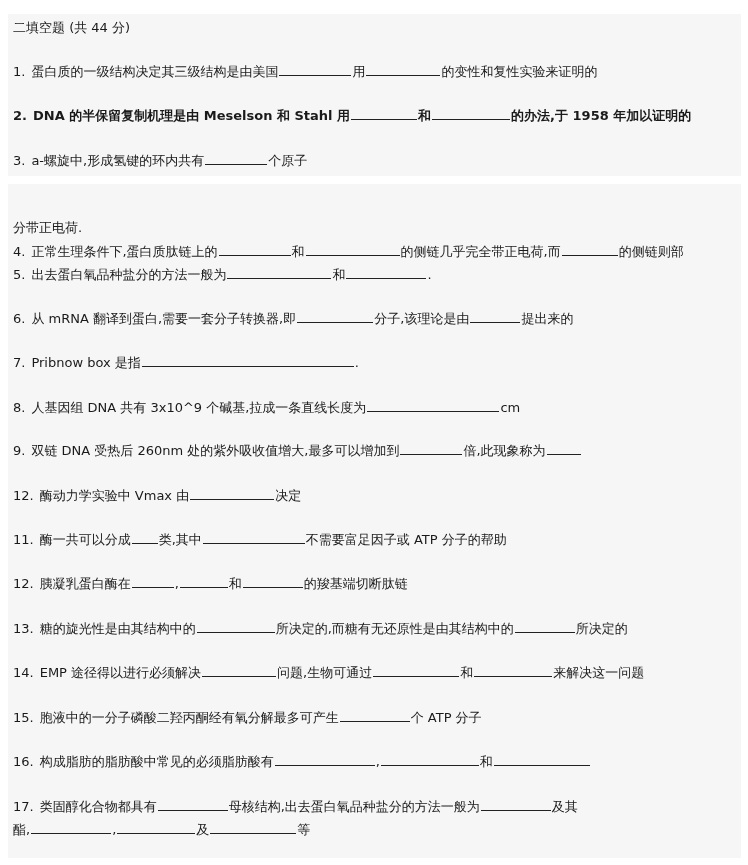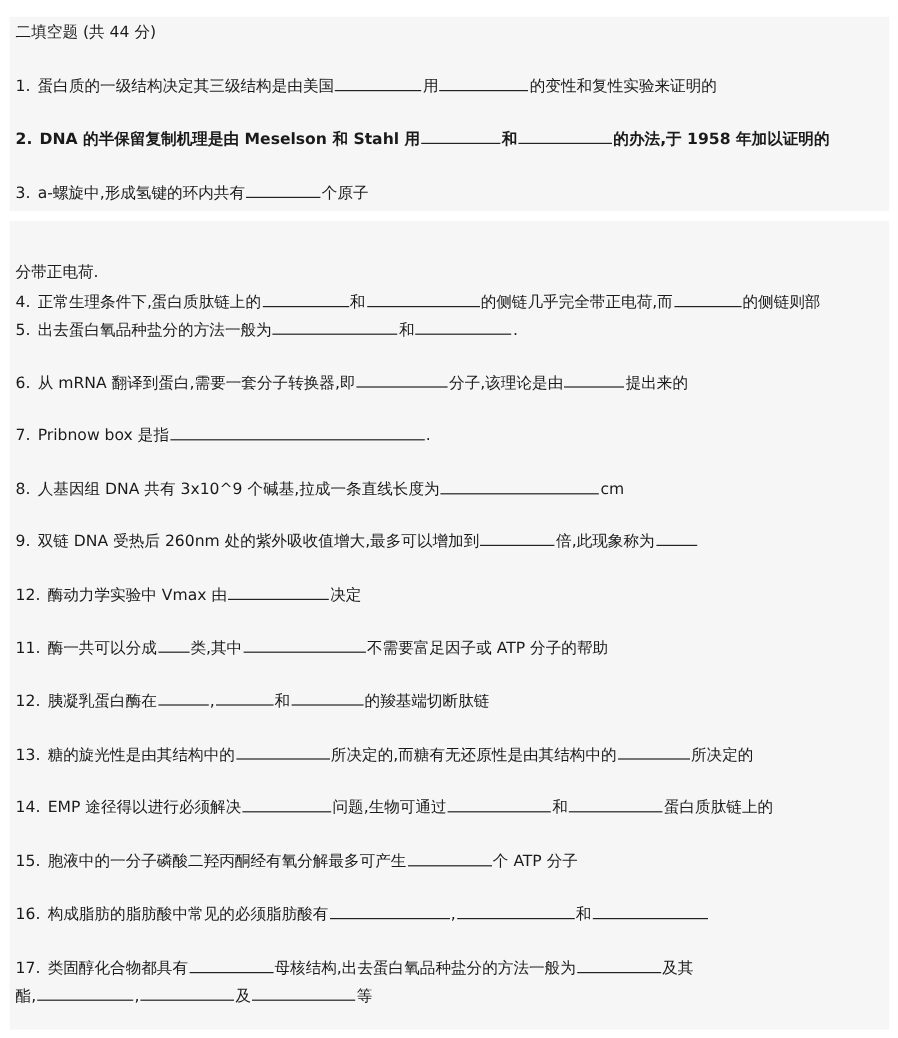--- a/index.html
+++ b/index.html
@@ -40,18 +40,18 @@
     <div class="line" style="top: 219px; left: 13px;">分带正电荷.</div>
     <div class="line" style="top: 265px; left: 13px; text-align: center;"><span class="num">5.</span><span>出去蛋白氧品种盐分的方法一般为</span><span class="blank" style="width: 104px;"></span><span>和</span><span class="blank" style="width: 80px;"></span><span>.</span></div>
     <div class="line" style="top: 309px; left: 13px;"><span class="num">6.</span><span>从 mRNA 翻译到蛋白,需要一套分子转换器,即</span><span class="blank" style="width: 76px;"></span><span>分子,该理论是由</span><span class="blank" style="width: 50px;"></span><span>提出来的</span></div>
     <div class="line" style="top: 353px; left: 13px;"><span class="num">7.</span><span>Pribnow box 是指</span><span class="blank" style="width: 212px;"></span><span>.</span></div>
     <div class="line" style="top: 398px; left: 13px;"><span class="num">8.</span><span>人基因组 DNA 共有 3x10^9 个碱基,拉成一条直线长度为</span><span class="blank" style="width: 132px;"></span><span>cm</span></div>
     <div class="line" style="top: 441px; left: 13px;"><span class="num">9.</span><span>双链 DNA 受热后 260nm 处的紫外吸收值增大,最多可以增加到</span><span class="blank" style="width: 62px;"></span><span>倍,此现象称为</span><span class="blank" style="width: 34px;"></span></div>
     <div class="line" style="top: 486px; left: 13px;"><span class="num">12.</span><span>酶动力学实验中 Vmax 由</span><span class="blank" style="width: 84px;"></span><span>决定</span></div>
     <div class="line" style="top: 530px; left: 13px; text-align: right;"><span class="num">11.</span><span>酶一共可以分成</span><span class="blank" style="width: 26px;"></span><span>类,其中</span><span class="blank" style="width: 102px;"></span><span>不需要富足因子或 ATP 分子的帮助</span></div>
     <div class="line" style="top: 574px; left: 13px;"><span class="num">12.</span><span>胰凝乳蛋白酶在</span><span class="blank" style="width: 42px;"></span><span>,</span><span class="blank" style="width: 48px;"></span><span>和</span><span class="blank" style="width: 60px;"></span><span>的羧基端切断肽链</span></div>
     <div class="line" style="top: 619px; left: 13px;"><span class="num">13.</span><span>糖的旋光性是由其结构中的</span><span class="blank" style="width: 78px;"></span><span>所决定的,而糖有无还原性是由其结构中的</span><span class="blank" style="width: 60px;"></span><span>所决定的</span></div>
-    <div class="line" style="top: 663px; left: 13px;"><span class="num">14.</span><span>EMP 途径得以进行必须解决</span><span class="blank" style="width: 74px;"></span><span>问题,生物可通过</span><span class="blank" style="width: 86px;"></span><span>和</span><span class="blank" style="width: 78px;"></span><span>蛋白质肽链上的</span></div>
+    <div class="line" style="top: 663px; left: 13px;"><span class="num">14.</span><span>EMP 途径得以进行必须解决</span><span class="blank" style="width: 74px;"></span><span>问题,生物可通过</span><span class="blank" style="width: 86px;"></span><span>和</span><span class="blank" style="width: 78px;"></span><span>来解决这一问题</span></div>
     <div class="line" style="top: 708px; left: 13px;"><span class="num">15.</span><span>胞液中的一分子磷酸二羟丙酮经有氧分解最多可产生</span><span class="blank" style="width: 70px;"></span><span>个 ATP 分子</span></div>
     <div class="line" style="top: 752px; left: 13px;"><span class="num">16.</span><span>构成脂肪的脂肪酸中常见的必须脂肪酸有</span><span class="blank" style="width: 100px;"></span><span>,</span><span class="blank" style="width: 98px;"></span><span>和</span><span class="blank" style="width: 96px;"></span></div>
     <div class="line" style="top: 797px; left: 13px;"><span class="num">17.</span><span>类固醇化合物都具有</span><span class="blank" style="width: 70px;"></span><span>母核结构,出去蛋白氧品种盐分的方法一般为</span><span class="blank" style="width: 70px;"></span><span>及其</span></div>
     <div class="line" style="top: 820px; left: 13px; text-align: right;"><span>酯,</span><span class="blank" style="width: 80px;"></span><span>,</span><span class="blank" style="width: 78px;"></span><span>及</span><span class="blank" style="width: 86px;"></span><span>等</span></div>
   </div>
 
 </body></html>

